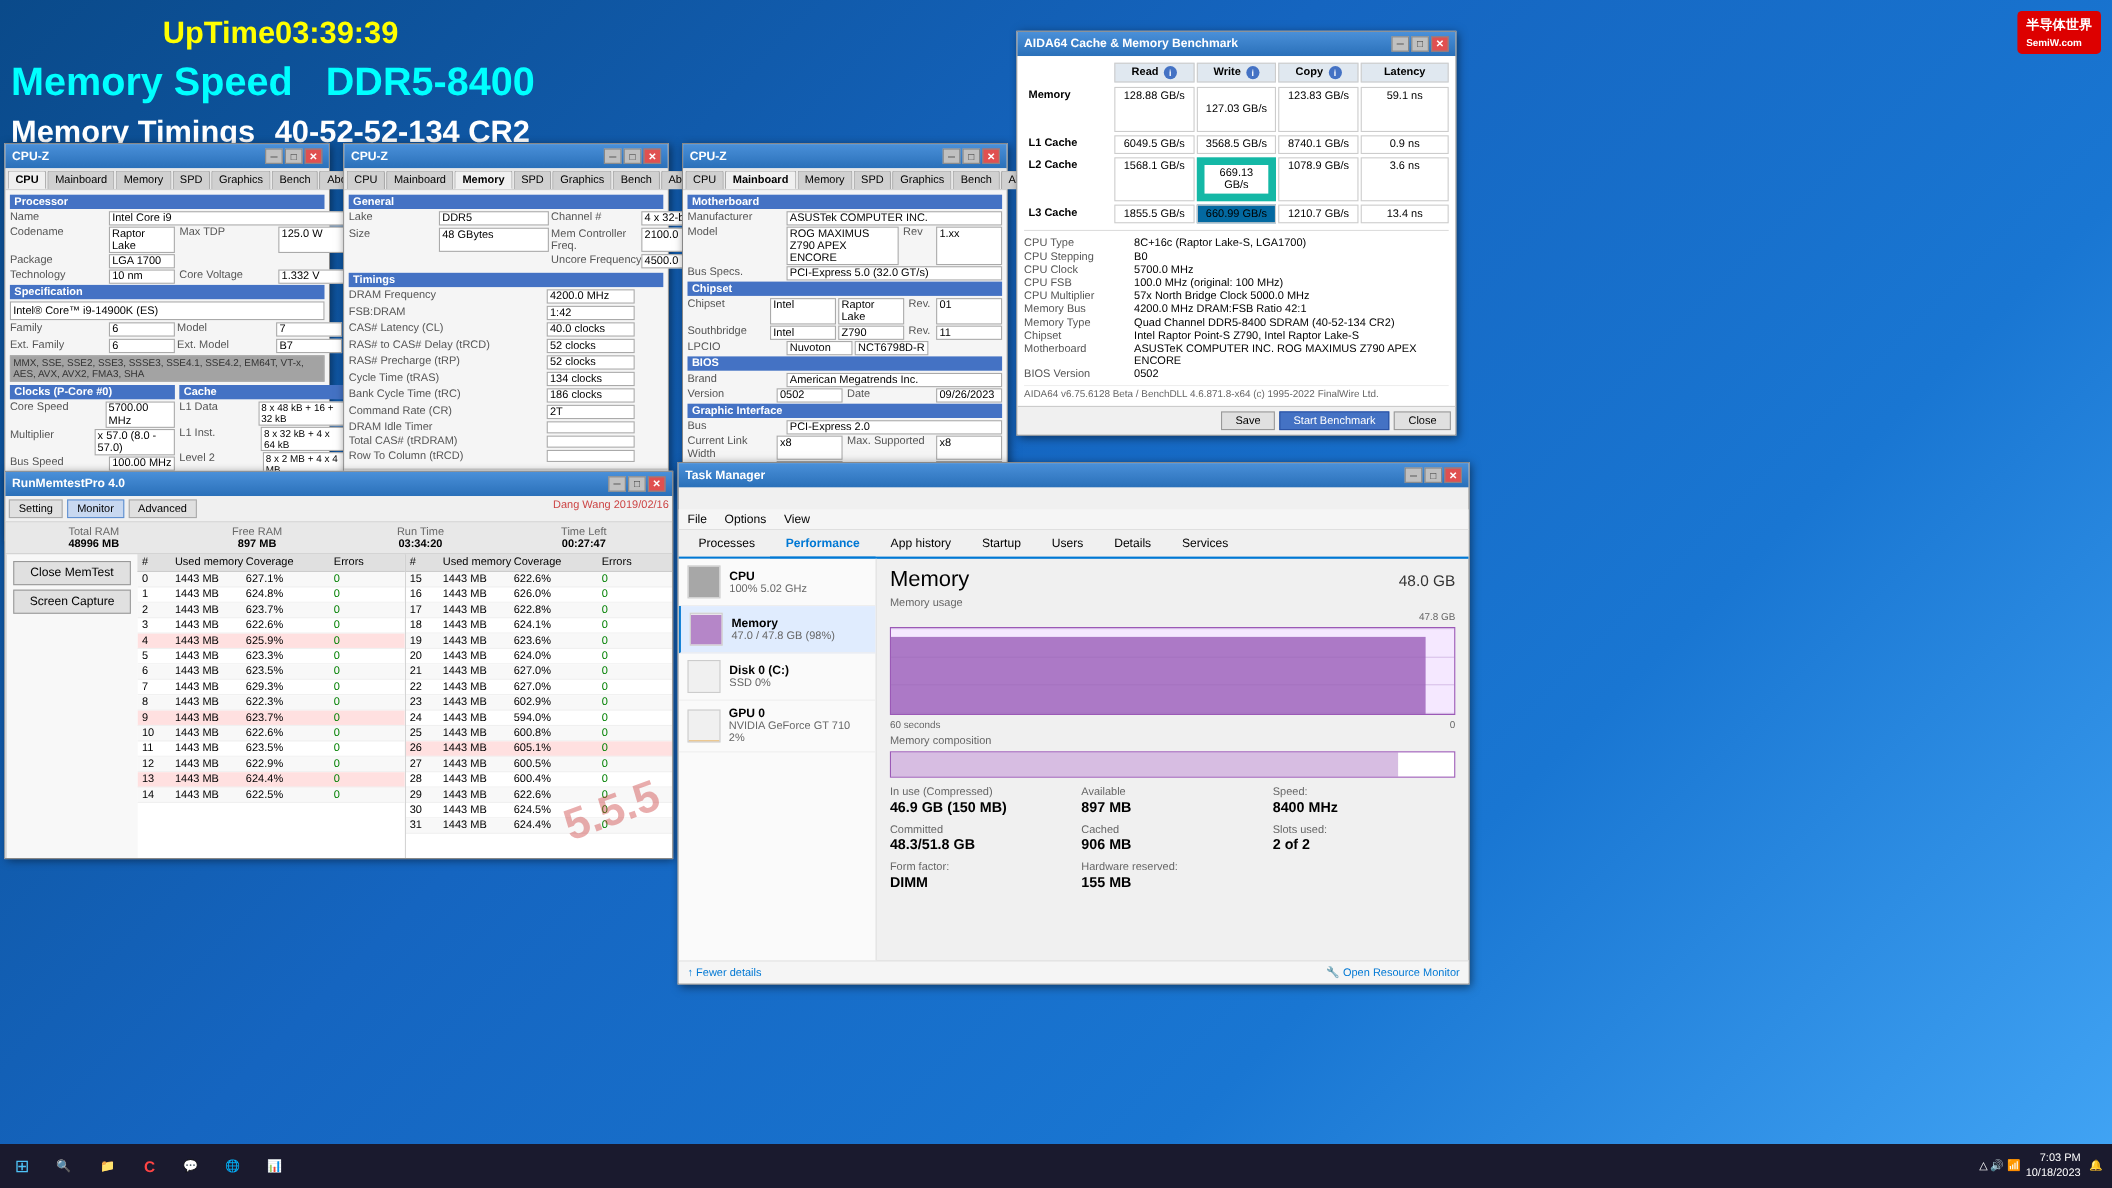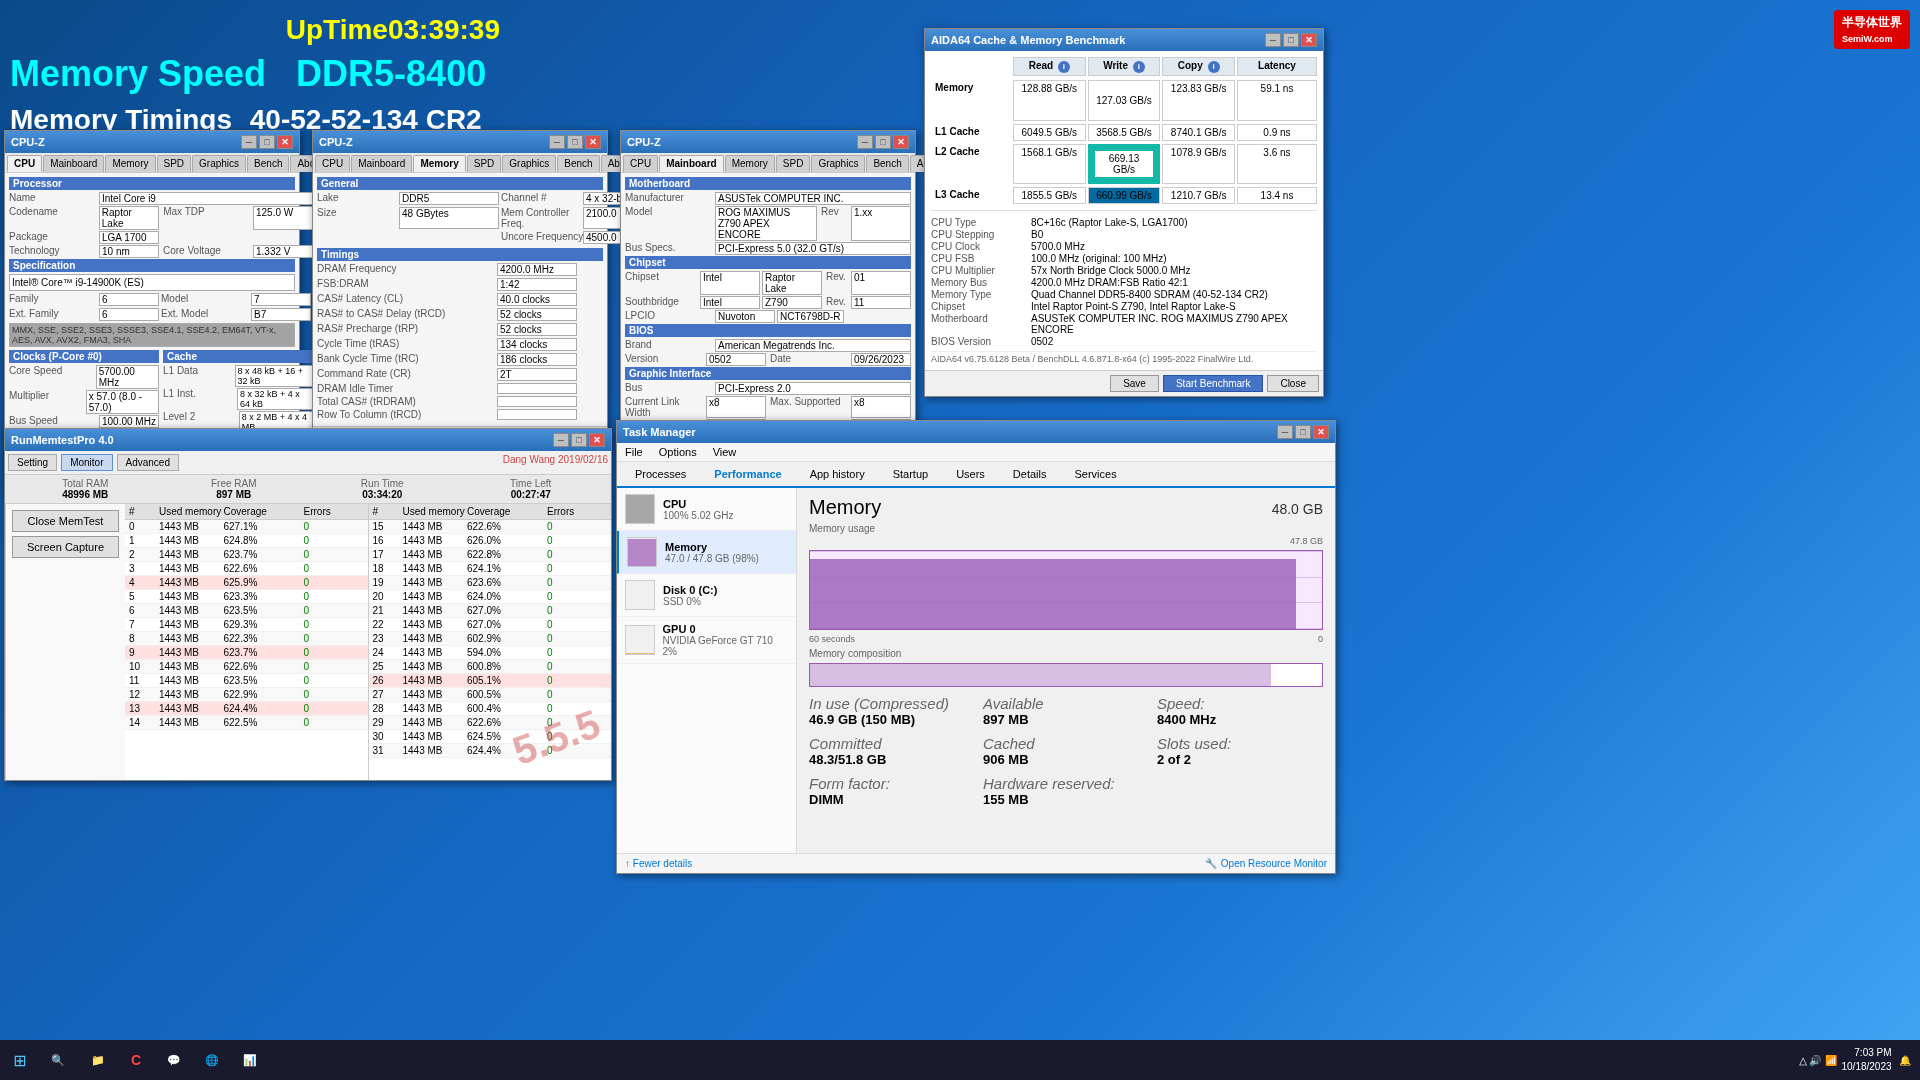--- a/index.html
+++ b/index.html
@@ -26,21 +26,21 @@
     .overlay-info {
       position: absolute;
       top: 10px;
       left: 10px;
       color: #ffff00;
       font-size: 28px;
       font-weight: bold;
       z-index: 1;
       line-height: 1.4;
     }
-    .overlay-info .line1 { display: flex; justify-content: flex-end; width: 490px; }
+    .overlay-info .line1 { display: flex; justify-content: center; width: 490px; }
     .overlay-info .line2 { font-size: 36px; color: #00ffff; }
     .overlay-info .line3 { font-size: 28px; color: #ffffff; }
 
     
     .window {
       position: absolute;
       background: #f0f0f0;
       border: 1px solid #888;
       box-shadow: 2px 2px 8px rgba(0,0,0,0.5);
       z-index: 10;
@@ -270,20 +270,21 @@
     .taskman-window {
       width: 720px;
     }
     .taskman-menubar {
       display: flex;
       padding: 2px 4px;
       background: #f5f5f5;
       border-bottom: 1px solid #ddd;
       gap: 8px;
       font-size: 11px;
+      margin-top: 20px;
     }
     .taskman-menubar span {
       cursor: pointer;
       padding: 1px 4px;
     }
     .taskman-tabs {
       display: flex;
       background: #f0f0f0;
       border-bottom: 2px solid #0078d4;
       padding: 0 4px;
@@ -361,21 +362,21 @@
       margin: 4px 0;
     }
     .memory-stats-grid {
       display: grid;
       grid-template-columns: 1fr 1fr 1fr;
       gap: 8px;
       margin-top: 8px;
       font-size: 11px;
     }
     .memory-stat-item {}
-    .memory-stat-label { color: #666; font-size: 15px; font-style: italic; }
+    .memory-stat-label { color: #666; font-size: 10px; }
     .memory-stat-value { font-weight: bold; font-size: 13px; }
     .taskman-footer {
       padding: 4px 8px;
       border-top: 1px solid #ddd;
       display: flex;
       justify-content: space-between;
       align-items: center;
       background: #f5f5f5;
       font-size: 10px;
     }

